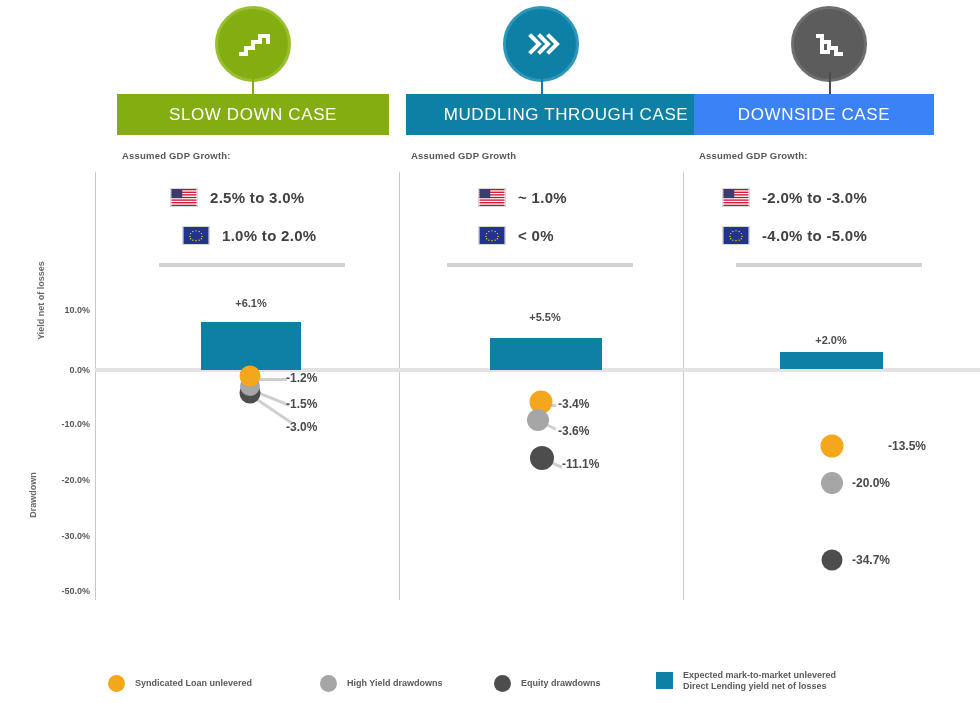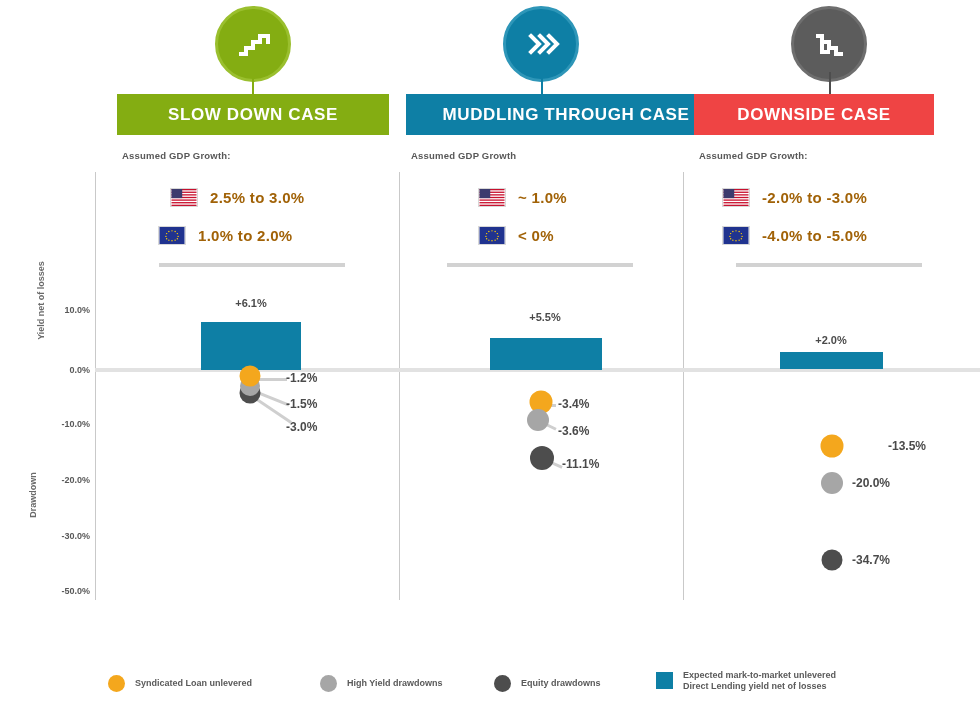--- a/index.html
+++ b/index.html
@@ -10,25 +10,25 @@
     color:#3b3b3b;
     overflow:hidden;
     position:relative;
   }
   .stage{position:absolute;left:0;top:0;width:980px;height:703px;}
 
   
   .hdr-bar{
     position:absolute;top:94px;height:41px;
     display:flex;align-items:center;justify-content:center;
-    color:#ffffff;font-size:17px;letter-spacing:.6px;font-weight:700;
+    color:#ffffff;font-size:17px;letter-spacing:.6px;font-weight:400;
   }
   .hdr-bar.slow{left:117px;width:272px;background:#84ad12;}
   .hdr-bar.mud{left:406px;width:272px;background:#0e7fa5;padding-left:24px;}
-  .hdr-bar.down{left:694px;width:240px;background:#ef4444;}
+  .hdr-bar.down{left:694px;width:240px;background:#3b82f6;}
 
   .stem{position:absolute;width:2px;height:22px;top:72px;}
   .stem.slow{left:252px;background:#84ad12;}
   .stem.mud{left:541px;background:#0e7fa5;}
   .stem.down{left:829px;background:#4d4d4d;}
 
   .badge{
     position:absolute;top:6px;width:76px;height:76px;border-radius:50%;
     display:flex;align-items:center;justify-content:center;
     box-sizing:border-box;
@@ -38,21 +38,21 @@
   .badge.down{left:791px;background:#5c5c5c;border:3px solid #6e6e6e;}
   .badge svg{display:block;}
 
   
   .gdp-title{position:absolute;top:150px;font-size:9.5px;font-weight:bold;color:#585858;letter-spacing:.2px;}
   .gdp-title.slow{left:122px;}
   .gdp-title.mud{left:411px;}
   .gdp-title.down{left:699px;}
 
   .gdp-row{position:absolute;display:flex;align-items:center;gap:12px;}
-  .gdp-row .val{font-size:15px;font-weight:bold;color:#a16207;letter-spacing:.3px;}
+  .gdp-row .val{font-size:15px;font-weight:bold;color:#404040;letter-spacing:.3px;}
   .flag{width:28px;height:19px;display:block;border:1px solid #d8d8d8;box-sizing:border-box;}
 
   .rule{position:absolute;height:4px;background:#d2d2d2;}
   .rule.slow{left:159px;top:263px;width:186px;}
   .rule.mud{left:447px;top:263px;width:186px;}
   .rule.down{left:736px;top:263px;width:186px;}
 
   
   .axis-v{position:absolute;width:1px;background:#c9c9c9;}
   .zero-line{position:absolute;left:95px;top:368px;width:885px;height:4px;background:#e2e2e2;}
@@ -139,21 +139,21 @@
         <rect y="5.84" width="28" height="1.46"></rect>
           <rect y="8.76" width="28" height="1.46"></rect>
         <rect y="11.68" width="28" height="1.46"></rect>
           <rect y="14.6" width="28" height="1.46"></rect>
         <rect y="17.52" width="28" height="1.46"></rect>
       </g>
       <rect width="12" height="10.2" fill="#3c3b6e"></rect>
     </svg>
     <span class="val">2.5% to 3.0%</span>
   </div>
-  <div class="gdp-row" style="left:158px;top:226px;">
+  <div class="gdp-row" style="left:182px;top:226px;">
     <svg class="flag" viewBox="0 0 28 19">
       <rect width="28" height="19" fill="#20338f"></rect>
       <g fill="#ffcc00">
         <circle cx="14" cy="4.3" r="0.8"></circle>
           <circle cx="17.5" cy="5.1" r="0.8"></circle>
         <circle cx="20" cy="7.4" r="0.8"></circle>
           <circle cx="20.8" cy="10.5" r="0.8"></circle>
         <circle cx="20" cy="13.2" r="0.8"></circle>
           <circle cx="17.5" cy="14.7" r="0.8"></circle>
         <circle cx="14" cy="15.3" r="0.8"></circle>

